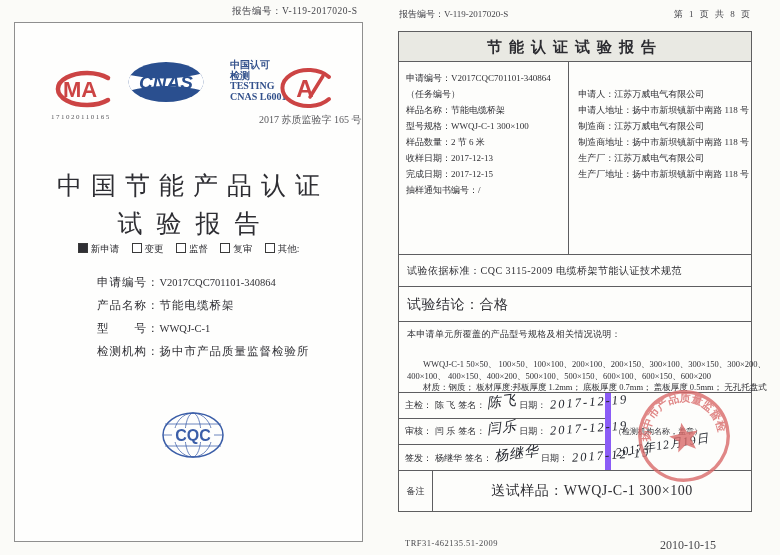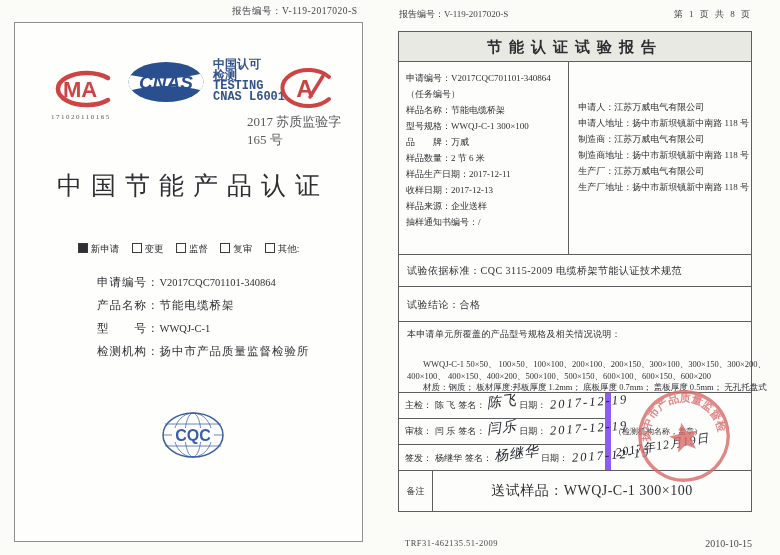--- a/index.html
+++ b/index.html
@@ -3,64 +3,64 @@
 <meta charset="utf-8">
 <style>
   html,body{margin:0;padding:0}
   body{width:780px;height:555px;background:#fbfbf8;position:relative;overflow:hidden;
        font-family:"Liberation Serif","DejaVu Serif",serif;color:#3a3a40;}
   .abs{position:absolute}
   
   .lp{left:14px;top:22px;width:347px;height:518px;border:1px solid #8f8f8f;background:#fefefd;}
   .lp-repno{left:232px;top:5px;font-size:9.5px;color:#44444a;letter-spacing:.5px}
   .ma-num{left:36px;top:90px;font-size:7px;letter-spacing:1.5px;color:#5a5a5e}
-  .cnas-cap{left:198px;top:37px;font-size:12px;line-height:10.5px;font-weight:bold;color:#33518c;font-family:Liberation Mono, monospace}
-  .cal-cap{left:232px;top:90px;font-size:13px;color:#5a5a5e;width:110px}
+  .cnas-cap{left:215px;top:37px;font-size:10px;line-height:10.5px;font-weight:bold;color:#33518c;font-family:Liberation Serif, serif}
+  .cal-cap{left:244px;top:90px;font-size:10px;color:#5a5a5e;width:110px}
   .lt1{left:0;top:146px;width:100%;text-align:center;font-size:25px;letter-spacing:9px;color:#2e2e33;padding-left:9px;box-sizing:border-box}
   .lt2{left:0;top:184px;width:100%;text-align:center;font-size:25px;letter-spacing:14px;color:#2e2e33;padding-left:14px;box-sizing:border-box}
   .cbrow{left:0;top:220px;width:100%;text-align:center;font-size:9.5px;color:#2f2f34}
   .cbrow .it{margin:0 5px;white-space:nowrap}
   .cb{display:inline-block;width:8px;height:8px;border:1px solid #3a3a3a;margin-right:3px;vertical-align:-1px;background:#fff}
   .cb.checked{background:#2f2f34}
   .fields{left:82px;top:248px;font-size:11.5px;letter-spacing:1px;color:#2f2f34}
   .fields .fr{height:23px;line-height:23px;white-space:nowrap}
   .fields .mono{font-family:Liberation Serif, serif;font-size:10.5px;letter-spacing:0}
   
   .rp-h-left{left:399px;top:8px;font-size:9px;color:#44444a}
   .rp-h-right{left:630px;top:8px;width:122px;text-align:right;font-size:9px;color:#44444a;letter-spacing:2px}
   .tbl{left:398px;top:31px;width:354px;height:481px;border:1px solid #5e5e60;background:#fdfdfb;box-sizing:border-box;font-size:9px;color:#2f2f34}
   .row{border-bottom:1px solid #5e5e60;box-sizing:border-box;position:relative}
   .r-title{height:30px;line-height:30px;background:#e9e9e3;text-align:center;font-size:15px;font-weight:600;letter-spacing:7px;color:#2b2b30}
   .r-info{height:193px;display:flex}
   .info-l{width:176px;border-right:1px solid #5e5e60;box-sizing:border-box;padding:8px 2px 0 7px}
   .info-l div{line-height:16px;white-space:nowrap}
-  .info-r{flex:1;padding:37px 2px 0 9px}
+  .info-r{flex:1;padding:24px 2px 0 9px}
   .info-r div{line-height:16px;white-space:nowrap}
   .r-std{height:32px;line-height:32px;padding-left:8px;font-size:10px;letter-spacing:.5px}
-  .r-con{height:35px;line-height:35px;padding-left:8px;font-size:10px;letter-spacing:.5px}
+  .r-con{height:35px;line-height:35px;padding-left:8px;font-size:14px;letter-spacing:.5px}
   .r-cov{height:71px;padding:6px 8px 0;box-sizing:border-box}
   .cov-t{font-size:9px;margin-bottom:18px;letter-spacing:.3px}
   .cov-l{font-size:8.5px;line-height:11.5px;white-space:nowrap}
   .ind{text-indent:16px}
   .r-sig{height:78px;display:flex}
   .sig-l{width:212px;border-right:6px solid #8b5cf6;box-sizing:border-box}
   .sig-row{height:26px;display:flex;align-items:center;padding-left:6px;border-bottom:1px solid #5e5e60;box-sizing:border-box;white-space:nowrap}
   .sig-row:last-child{border-bottom:none}
   .sig-row .lab{margin-right:3px}
   .sig-r{flex:1;position:relative}
   .stamp-cap{position:absolute;left:3px;top:33px;font-size:8px;color:#2f2f34;white-space:nowrap}
   .hw{display:inline-block;font-style:italic;color:#23262e;transform:rotate(-7deg)}
   .hw-name{font-size:14px;letter-spacing:1px;margin:-8px 2px 0 -1px}
   .hw-date{font-size:12.5px;letter-spacing:2px;margin:-6px 0 0 1px;transform:rotate(-4deg)}
   .hw-stampdate{position:absolute;left:4px;top:44px;font-size:12px;letter-spacing:1px;transform:rotate(-9deg)}
   .r-rem{height:41px;display:flex;border-bottom:none}
   .rm-l{width:34px;border-right:1px solid #5e5e60;box-sizing:border-box;display:flex;align-items:center;justify-content:center}
   .rm-v{flex:1;text-align:center;padding-top:11px;font-size:14px;letter-spacing:.5px}
   .foot-l{left:405px;top:538px;font-size:8.5px;color:#4a4a4e;letter-spacing:.5px}
-  .foot-r{left:660px;top:538px;width:92px;text-align:right;font-size:10px;color:#4a4a4e}
+  .foot-r{left:660px;top:538px;width:92px;font-size:12px;color:#4a4a4e}
   .stamp{left:636px;top:388px;width:96px;height:96px;opacity:.8;transform:rotate(-12deg)}
   svg{display:block}
 </style>
 </head>
 <body>
 
 <div class="abs lp-repno">报告编号：V-119-2017020-S</div>
 
 <div class="abs lp">
 
@@ -90,20 +90,21 @@
   </div>
 
   <svg class="abs" style="left:262px;top:44px" width="60" height="42" viewBox="0 0 120 84">
     <path d="M104,64 A52,36 0 1 1 104,20" fill="none" stroke="#cc4444" stroke-width="8" stroke-linecap="round"></path>
     <text x="56" y="60" text-anchor="middle" font-family="Liberation Sans,sans-serif" font-size="48" font-weight="bold" fill="#cc4444">A</text>
     <path d="M66,60 L92,18" stroke="#cc4444" stroke-width="7" stroke-linecap="round"></path>
   </svg>
   <div class="abs cal-cap">2017 苏质监验字 165 号</div>
 
   <div class="abs lt1">中国节能产品认证</div>
+  <div class="abs lt2">试验报告</div>
 
   <div class="abs cbrow">
     <span class="it"><span class="cb checked"></span><span>新申请</span></span>
     <span class="it"><span class="cb"></span><span>变更</span></span>
     <span class="it"><span class="cb"></span><span>监督</span></span>
     <span class="it"><span class="cb"></span><span>复审</span></span>
     <span class="it"><span class="cb"></span><span>其他:</span></span>
   </div>
 
   <div class="abs fields">
@@ -131,25 +132,23 @@
 <div class="abs tbl">
 
   <div class="row r-title">节能认证试验报告</div>
 
   <div class="row r-info">
     <div class="info-l">
       <div>申请编号：V2017CQC701101-340864</div>
       <div>（任务编号）</div>
       <div>样品名称：节能电缆桥架</div>
       <div>型号规格：WWQJ-C-1 300×100</div>
-      <div>品　　牌：万威</div>
       <div>样品数量：2 节 6 米</div>
-      <div>样品生产日期：2017-12-11</div>
       <div>收样日期：2017-12-13</div>
-      <div>样品来源：企业送样</div>
+      <div>完成日期：2017-12-15</div>
       <div>抽样通知书编号：/</div>
     </div>
     <div class="info-r">
       <div>申请人：江苏万威电气有限公司</div>
       <div>申请人地址：扬中市新坝镇新中南路 118 号</div>
       <div>制造商：江苏万威电气有限公司</div>
       <div>制造商地址：扬中市新坝镇新中南路 118 号</div>
       <div>生产厂：江苏万威电气有限公司</div>
       <div>生产厂地址：扬中市新坝镇新中南路 118 号</div>
     </div>

